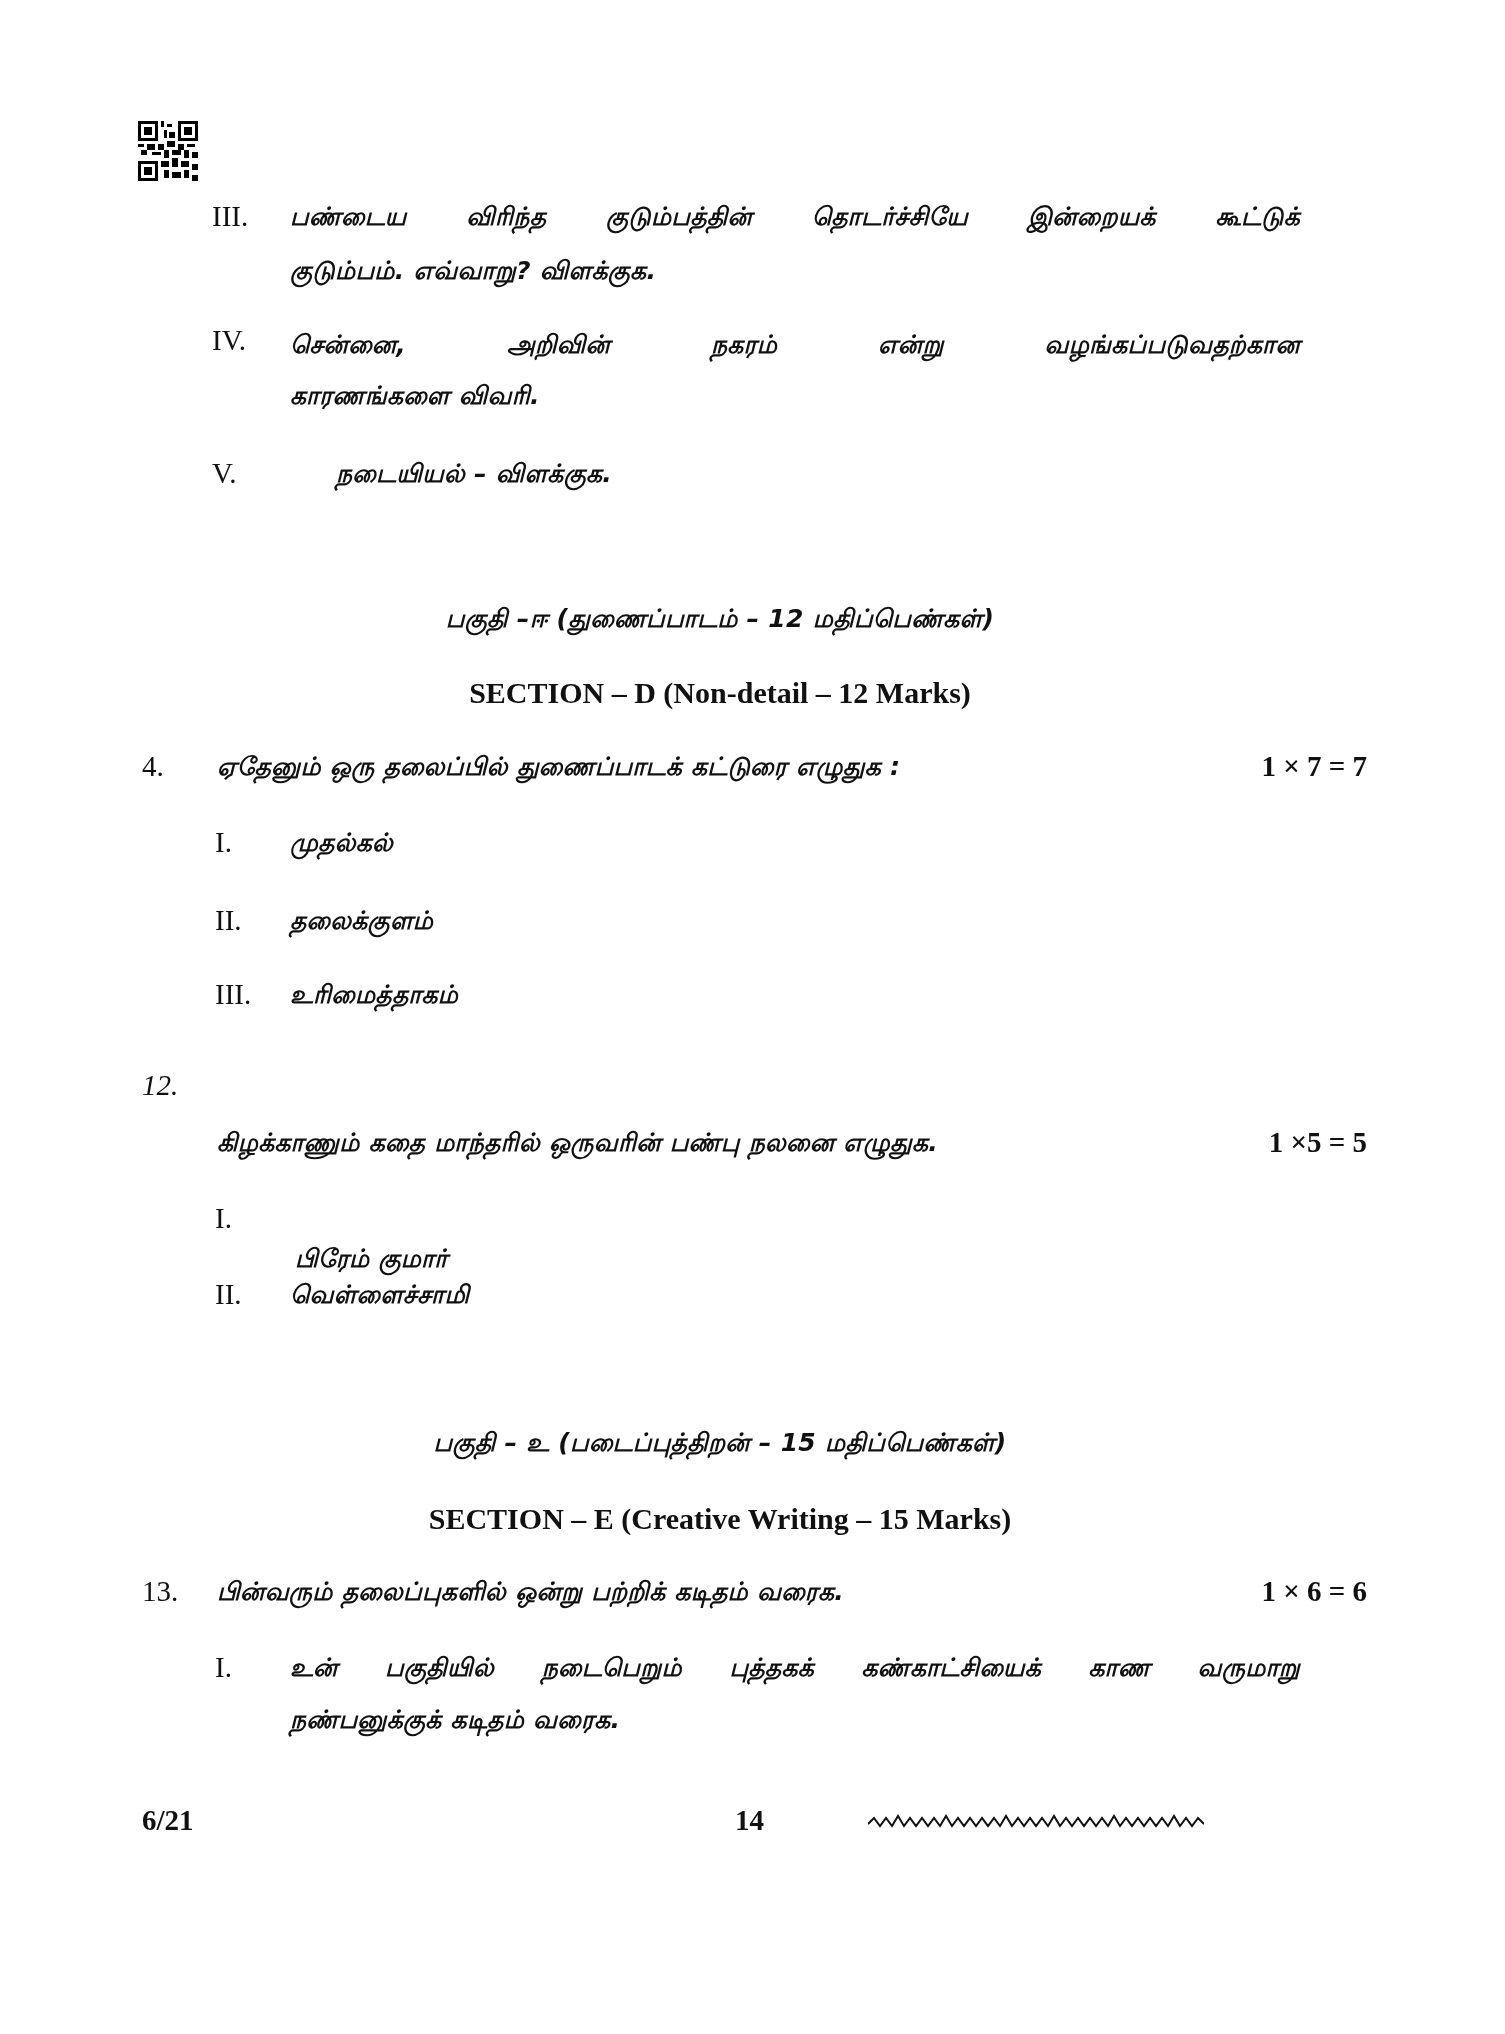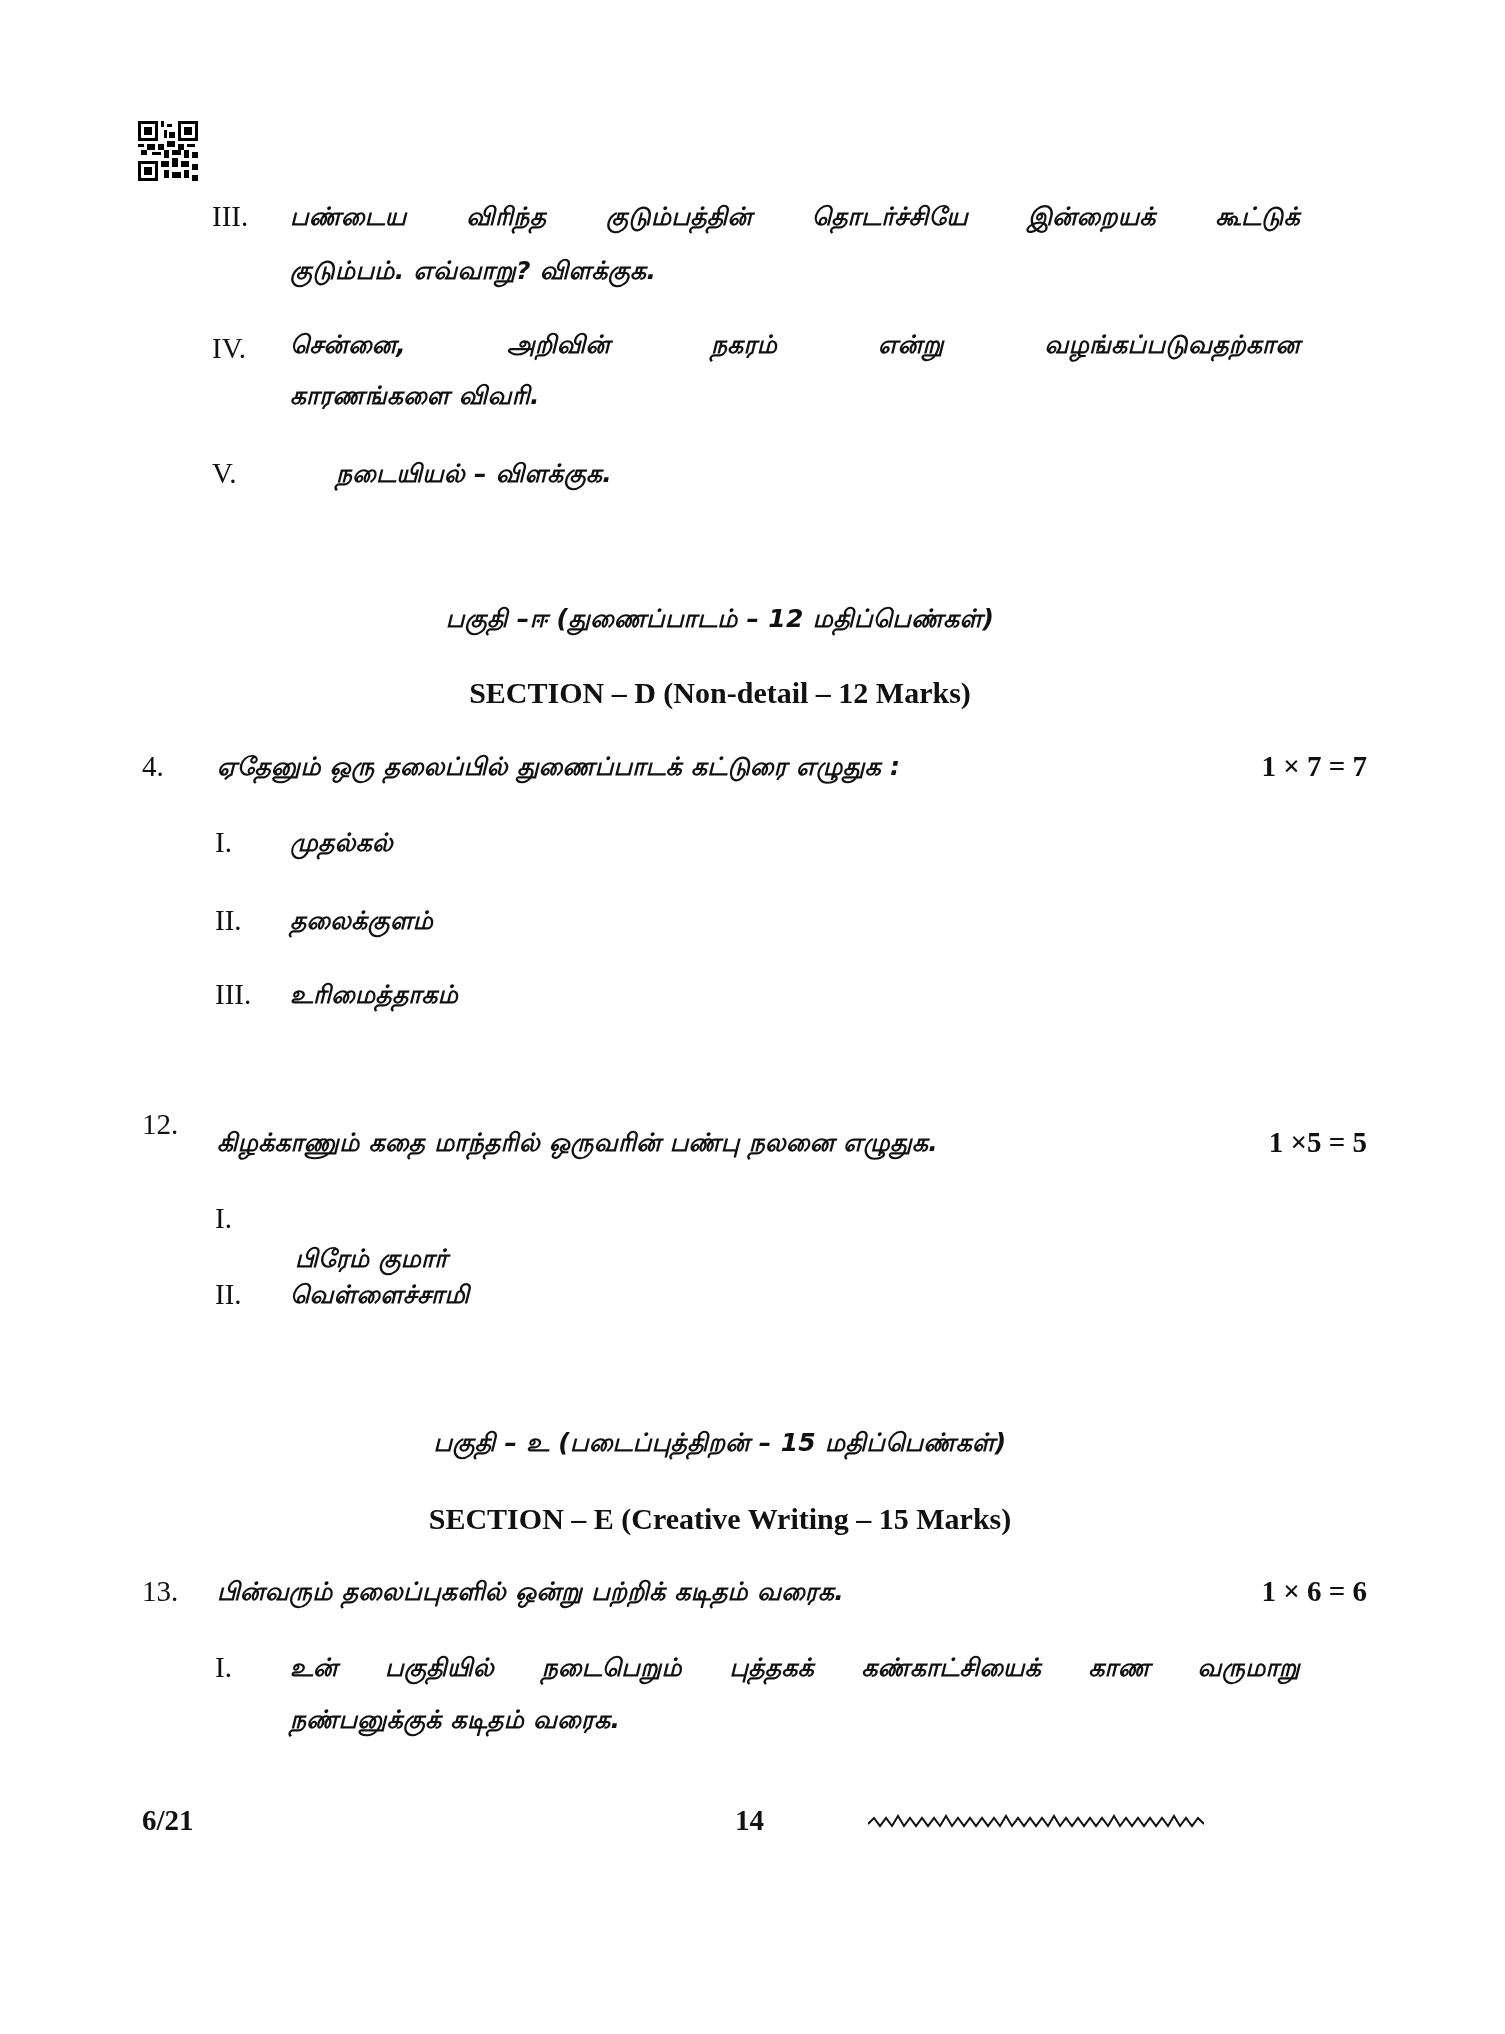--- a/index.html
+++ b/index.html
@@ -53,42 +53,42 @@
       <rect x="12" y="18" width="3" height="2"></rect>
       <rect x="16" y="17" width="2" height="3"></rect>
       <rect x="19" y="19" width="2" height="2"></rect>
   </g>
 </svg>
 
 <div class="abs num" style="left:212px; top:200px;">III.</div>
 <div class="abs tamil justify" style="left:290px; top:202px;">பண்டைய விரிந்த குடும்பத்தின் தொடர்ச்சியே இன்றையக் கூட்டுக்</div>
 <div class="abs tamil" style="left:290px; top:256px;">குடும்பம். எவ்வாறு? விளக்குக.</div>
 
-<div class="abs num" style="left:212px; top:332px;text-align:center;">IV.</div>
+<div class="abs num" style="left:212px; top:324px;text-align:center;">IV.</div>
 <div class="abs tamil justify" style="left:290px; top:330px;">சென்னை, அறிவின் நகரம் என்று வழங்கப்படுவதற்கான</div>
 <div class="abs tamil" style="left:290px; top:381px;">காரணங்களை விவரி.</div>
 
 <div class="abs num" style="left:212px; top:457px;">V.</div>
 <div class="abs tamil" style="left:290px; top:459px;margin-left:46px;">நடையியல் – விளக்குக.</div>
 
 <div class="abs tamil center" style="top:604px;">பகுதி –ஈ (துணைப்பாடம் – 12 மதிப்பெண்கள்)</div>
 <div class="abs heading-en center" style="top:676px;">SECTION – D (Non-detail – 12 Marks)</div>
 
 <div class="abs num" style="left:142px; top:750px;">4.</div>
 <div class="abs tamil" style="left:217px; top:752px;">ஏதேனும் ஒரு தலைப்பில் துணைப்பாடக் கட்டுரை எழுதுக :</div>
 <div class="abs num bold" style="right:138px; top:750px;">1 × 7 = 7</div>
 
 <div class="abs num" style="left:215px; top:826px;">I.</div>
 <div class="abs tamil" style="left:290px; top:828px;">முதல்கல்</div>
 <div class="abs num" style="left:215px; top:904px;">II.</div>
 <div class="abs tamil" style="left:290px; top:906px;">தலைக்குளம்</div>
 <div class="abs num" style="left:215px; top:978px;">III.</div>
 <div class="abs tamil" style="left:290px; top:980px;">உரிமைத்தாகம்</div>
 
-<div class="abs num" style="left:142px; top:1108px;">12.</div>
+<div class="abs num" style="left:142px; top:1069px;font-style:italic;">12.</div>
 <div class="abs tamil" style="left:217px; top:1128px;">கிழக்காணும் கதை மாந்தரில் ஒருவரின் பண்பு நலனை எழுதுக.</div>
 <div class="abs num bold" style="right:138px; top:1126px;">1 ×5 = 5</div>
 
 <div class="abs num" style="left:215px; top:1202px;">I.</div>
 <div class="abs tamil" style="left:295px; top:1244px;">பிரேம் குமார்</div>
 <div class="abs num" style="left:215px; top:1278px;">II.</div>
 <div class="abs tamil" style="left:290px; top:1280px;">வெள்ளைச்சாமி</div>
 
 <div class="abs tamil center" style="top:1428px;">பகுதி –  உ   (படைப்புத்திறன் – 15 மதிப்பெண்கள்)</div>
 <div class="abs heading-en center" style="top:1502px;">SECTION – E (Creative Writing – 15 Marks)</div>

